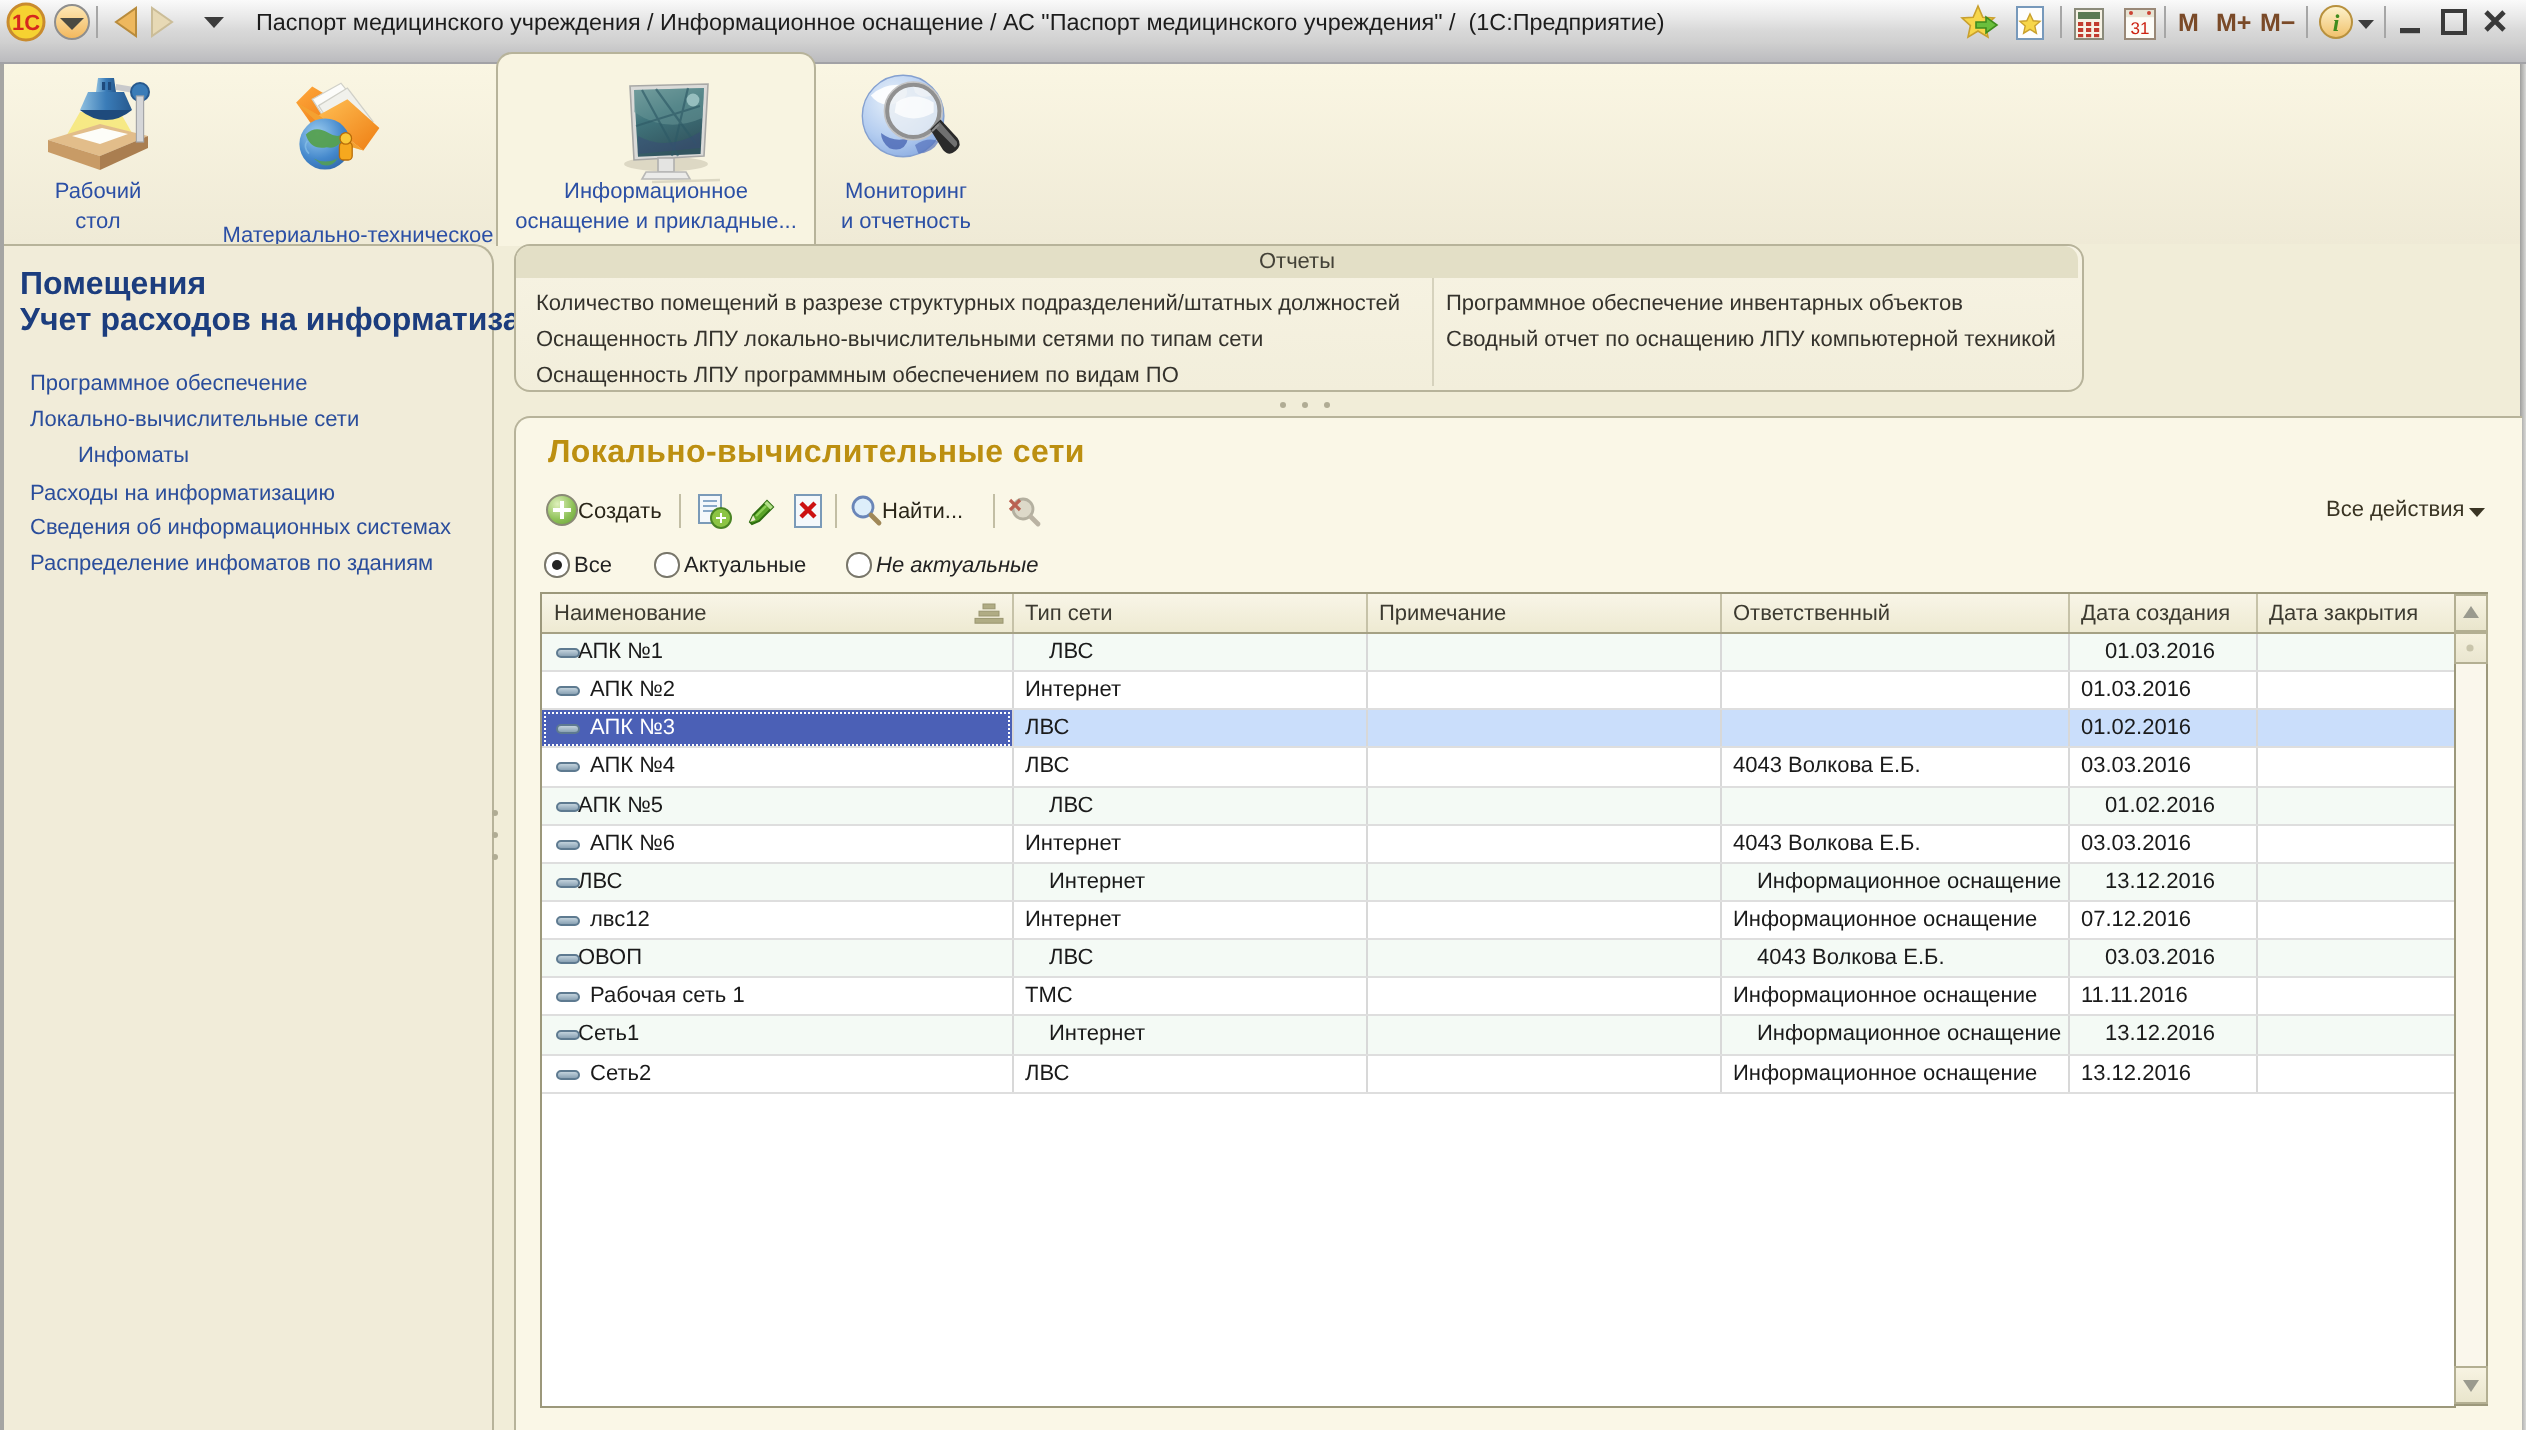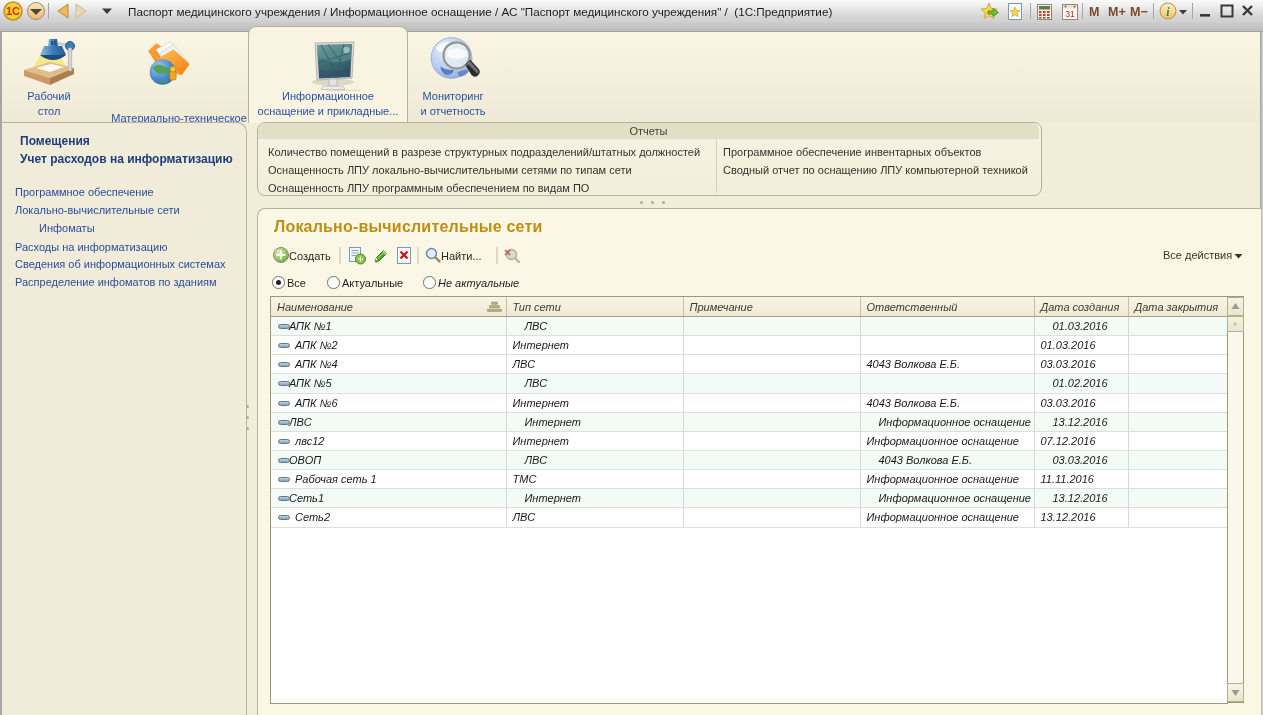--- a/index.html
+++ b/index.html
@@ -18,39 +18,39 @@
   #winright{left:1260px;top:32px;width:3px;height:683px;background:linear-gradient(90deg,#9e9e9c,#d9d9d7);}
   #titletext{left:128px;top:5px;color:#1c1c1c;font-size:11.7px;white-space:nowrap;}
   
   #activetab{left:248px;top:26px;width:158px;height:96px;background:#f8f4e1;
     border:1px solid #b7b39a;border-bottom:none;border-radius:8px 8px 0 0;}
   .tablabel{width:220px;text-align:center;color:#2b4fa5;font-size:11px;line-height:15px;}
   
   #sidebar{left:2px;top:122px;width:244px;height:593px;background:#f1ecd9;
     border-top:1px solid #b7b39a;border-right:1px solid #b7b39a;border-radius:0 10px 0 0;}
   .snav{left:15px;color:#2a4d9b;white-space:nowrap;}
-  .snavb{left:20px;color:#1c3d7e;font-weight:bold;font-size:12px;white-space:nowrap;text-align:center;}
+  .snavb{left:10px;color:#1c3d7e;font-weight:bold;font-size:16px;white-space:nowrap;text-align:center;}
   
   #reports{left:257px;top:122px;width:783px;height:72px;background:linear-gradient(#f7f3e3,#f2eedb);
     border:1px solid #b7b39a;border-radius:8px;}
   #rephead{left:258px;top:123px;width:781px;height:16px;background:#e3dfc6;
     border-radius:7px 7px 0 0;text-align:center;color:#444238;line-height:17px;}
   .replink{color:#34322c;white-space:nowrap;line-height:18.1px;}
   #repdivider{left:716px;top:139px;width:1px;height:54px;background:#d6d2bd;}
   
   .dot{width:3px;height:3px;border-radius:50%;background:#b0ac94;}
   
   #listpanel{left:257px;top:208px;width:1003px;height:507px;background:#faf7e7;
     border-top:1px solid #b7b39a;border-left:1px solid #b7b39a;border-radius:8px 0 0 0;}
   #listtitle{left:274px;top:218px;font-size:16px;font-weight:bold;color:#bc8f10;letter-spacing:0.2px;}
   #alldo{left:1163px;top:249px;color:#3a3524;}
   .rlabel{color:#222;}
   
   #grid{left:270px;top:296px;width:956px;height:406px;border:1px solid #9c987b;background:#fff;}
-  table{border-collapse:collapse;table-layout:fixed;width:956px;font-size:11px;font-style:italic;}
+  table{border-collapse:collapse;table-layout:fixed;width:956px;font-size:11px;}
   td,th{padding:0 0 0 6px;overflow:hidden;white-space:nowrap;font-weight:normal;text-align:left;}
   thead th{height:19px;background:linear-gradient(#f8f5e7,#eeead2);border-right:1px solid #c6c2a8;
     border-bottom:1px solid #a5a184;color:#3c3a30;}
   tbody td{height:18.15px;border-right:1px solid #d8d8d8;border-bottom:1px solid #dedede;color:#1a1a1a;}
   tr.odd td{background:#f4faf5;padding-left:18px;}
   tr.sel td{background:#cadefb;}
   td.name{padding-left:24px;position:relative;}
   td.selname{background:#4b60b6 !important;color:#fff;outline:1px dotted #fff;outline-offset:-2px;}
   .pill{position:absolute;left:7px;top:7px;width:10px;height:3px;border-radius:2.5px;
     background:linear-gradient(#c2d2dc,#8aa2b4);border:1px solid #5e7a90;}
@@ -363,20 +363,28 @@
           <td></td>
         </tr>
 <tr>
           <td class="name"><span class="pill"></span>АПК №2</td>
           <td>Интернет</td>
           <td></td>
           <td></td>
           <td>01.03.2016</td>
           <td></td>
         </tr>
+<tr class="sel">
+          <td class="name selname"><span class="pill"></span>АПК №3</td>
+          <td>ЛВС</td>
+          <td></td>
+          <td></td>
+          <td>01.02.2016</td>
+          <td></td>
+        </tr>
 <tr>
           <td class="name"><span class="pill"></span>АПК №4</td>
           <td>ЛВС</td>
           <td></td>
           <td>4043 Волкова Е.Б.</td>
           <td>03.03.2016</td>
           <td></td>
         </tr>
 <tr class="odd">
           <td class="name"><span class="pill"></span>АПК №5</td>

